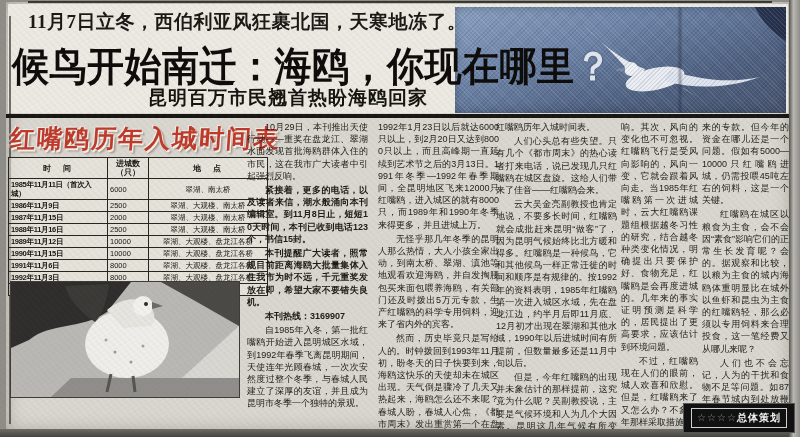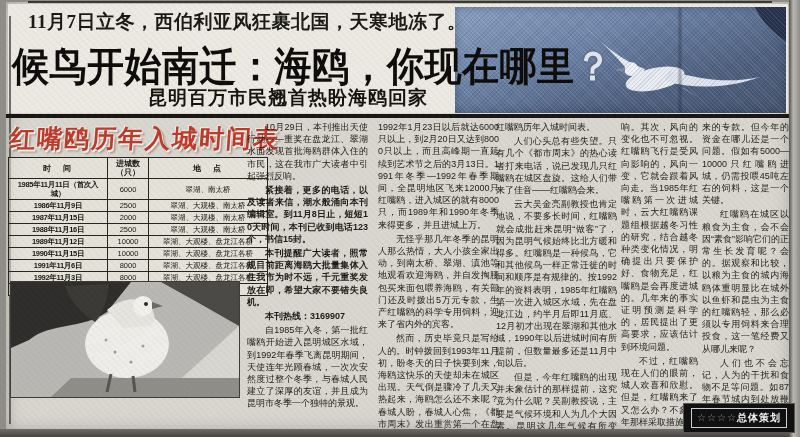--- a/index.html
+++ b/index.html
@@ -34,22 +34,22 @@
        background:linear-gradient(90deg,transparent,rgba(25,30,50,.35),transparent);}
   .rule{position:absolute;left:6px;top:114px;width:783px;height:4px;background:#171612;}
   .table-title{position:absolute;left:10px;top:122px;font-size:25px;font-weight:bold;color:#bf392b;
                letter-spacing:2px;white-space:nowrap;transform:skewX(-4deg);
                text-shadow:1.5px 1.5px 0 #f3f1e9,-1px -1px 0 rgba(255,255,255,.55),3px 3px 2px rgba(60,20,10,.35);}
   table.gull{position:absolute;left:8px;top:157px;width:260px;border-collapse:collapse;
              font-size:7.5px;color:#17160f;background:rgba(238,236,228,.55);}
   table.gull th,table.gull td{border:1px solid #26251d;padding:1px 2px;line-height:9px;}
   table.gull th{font-weight:bold;font-size:8px;letter-spacing:2px;}
   table.gull th:nth-child(2){letter-spacing:0;width:36px;}
-  table.gull td.c0{text-align:center;width:94px;font-weight:bold;letter-spacing:-.3px;}
-  table.gull td.c1{text-align:center;width:36px;margin-top:37px;}
+  table.gull td.c0{text-align:left;width:94px;font-weight:bold;letter-spacing:-.3px;}
+  table.gull td.c1{text-align:left;width:36px;margin-top:37px;}
   table.gull td.c2{text-align:center;}
   .table-source{position:absolute;left:8px;top:266px;width:230px;text-align:right;font-size:8.5px;
                 font-weight:bold;color:#22211a;letter-spacing:1px;}
   .photo{position:absolute;left:10px;top:281px;width:228px;height:115px;border:1px solid #3c3b35;
          overflow:hidden;background:#9a9a98;}
   .photo svg{display:block;}
   .photo-caption{position:absolute;left:10px;top:400px;width:226px;font-size:9.5px;font-weight:bold;
                  color:#15140e;line-height:12px;text-align:justify;text-indent:2em;word-break:break-all;}
   .col{position:absolute;top:121px;height:316px;overflow:hidden;font-size:9px;line-height:12.2px;
        color:#1b1a14;text-align:justify;word-break:break-all;}

